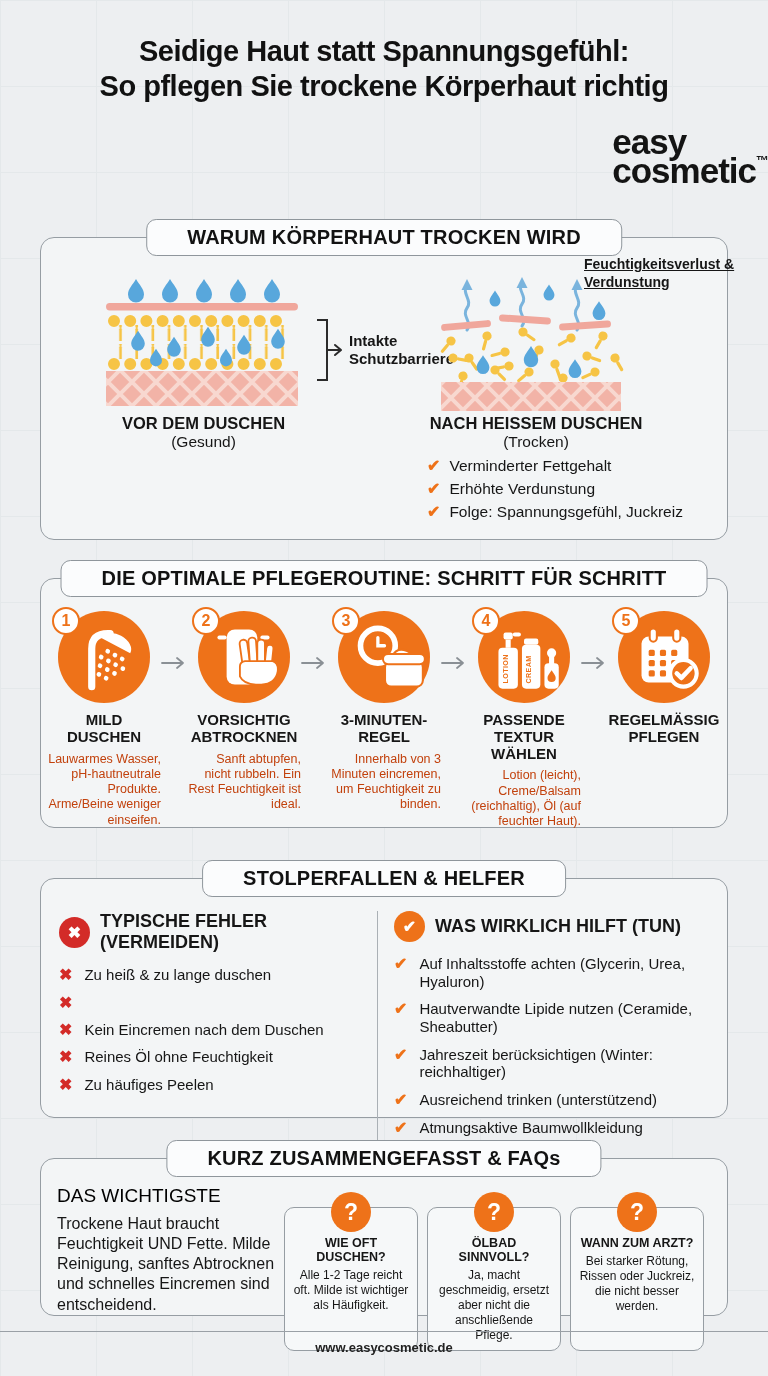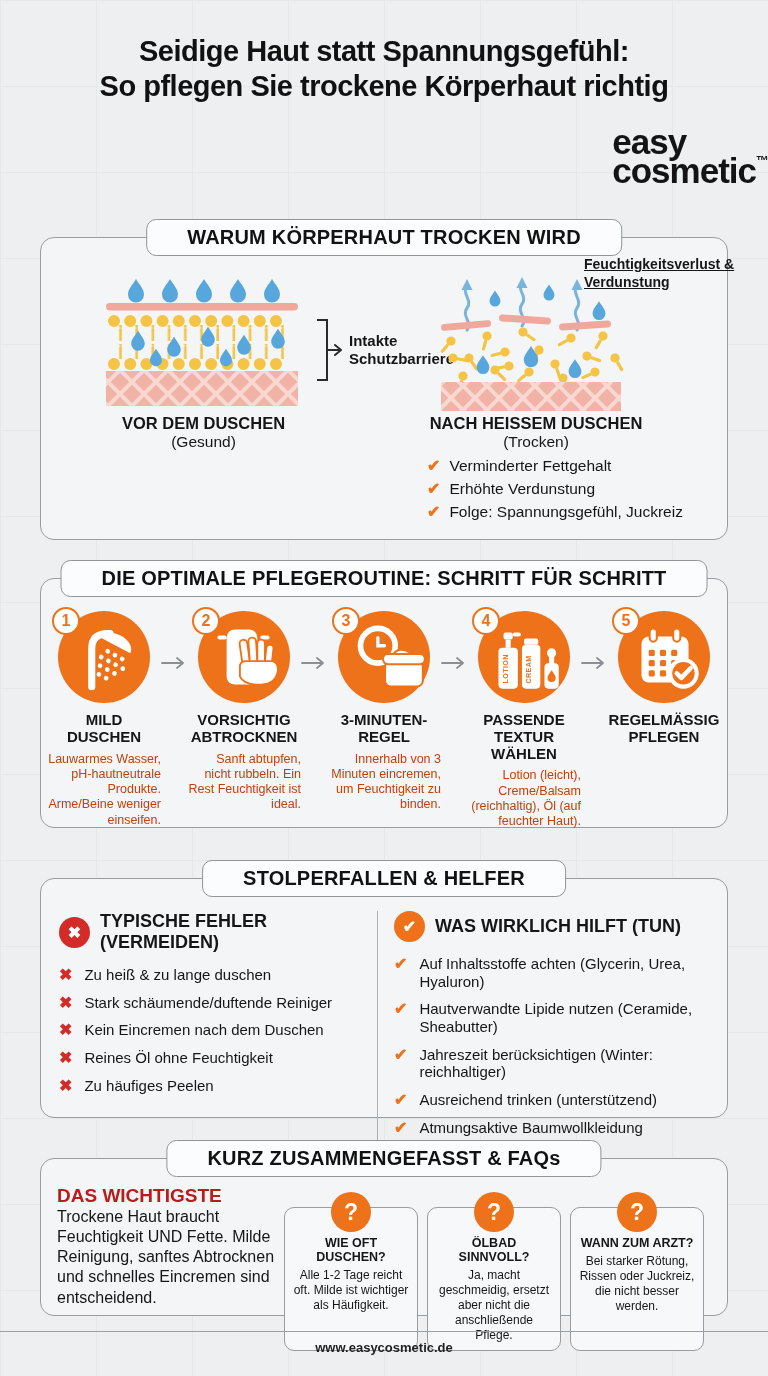--- a/index.html
+++ b/index.html
@@ -84,21 +84,21 @@
   .icon-circle.red{background:#d32b28;}
   .icon-circle.orange{background:#ee7219;}
   .col-title{font-size:18px;font-weight:bold;}
   .li-row{display:flex;gap:12px;margin-bottom:10px;font-size:15px;line-height:1.18;align-items:flex-start;}
   .li-row .glyph{font-size:16px;margin-top:1px;}
 
   
   #sec4{top:1158px;height:158px;}
   .sec4-content{display:flex;padding:26px 14px 0 16px;gap:9px;}
   .key-block{width:218px;flex:none;}
-  .key-title{color:#b91c1c;font-size:19px;font-weight:bold;}
+  .key-title{color:#000000;font-size:19px;font-weight:normal;margin-bottom:7px;}
   .key-text{font-size:16px;line-height:1.26;font-weight:500;}
   .faq-card{
     position:relative;width:134px;flex:none;box-sizing:border-box;
     border:1.5px solid #969da3;border-radius:10px;background:#f6f8f9;
     margin-top:22px;padding:28px 8px 8px;text-align:center;
   }
   .faq-circle{
     position:absolute;top:-16px;left:50%;transform:translateX(-50%);
     width:40px;height:40px;border-radius:50%;background:#ee7219;color:#fff;
     font-size:23px;font-weight:bold;display:flex;align-items:center;justify-content:center;
@@ -444,21 +444,20 @@
               <span>✖</span>
             </div>
           <div class="col-title">TYPISCHE FEHLER (VERMEIDEN)</div>
         </div>
         <div class="li-row">
             <span class="glyph bad">✖</span>
             <span>Zu heiß &amp; zu lange duschen</span>
           </div>
         <div class="li-row">
             <span class="glyph bad">✖</span>
-            <span>Stark schäumende/duftende Reiniger</span>
           </div>
         <div class="li-row">
             <span class="glyph bad">✖</span>
             <span>Kein Eincremen nach dem Duschen</span>
           </div>
         <div class="li-row">
             <span class="glyph bad">✖</span>
             <span>Reines Öl ohne Feuchtigkeit</span>
           </div>
         <div class="li-row">

